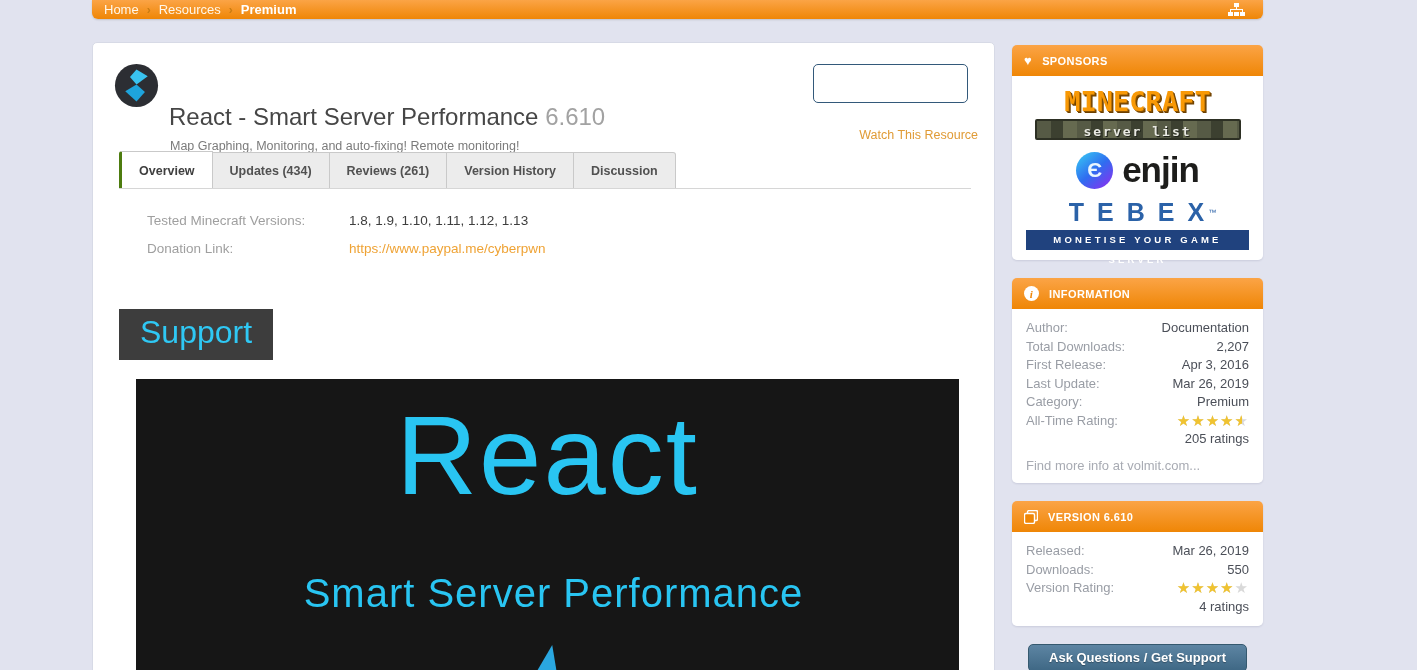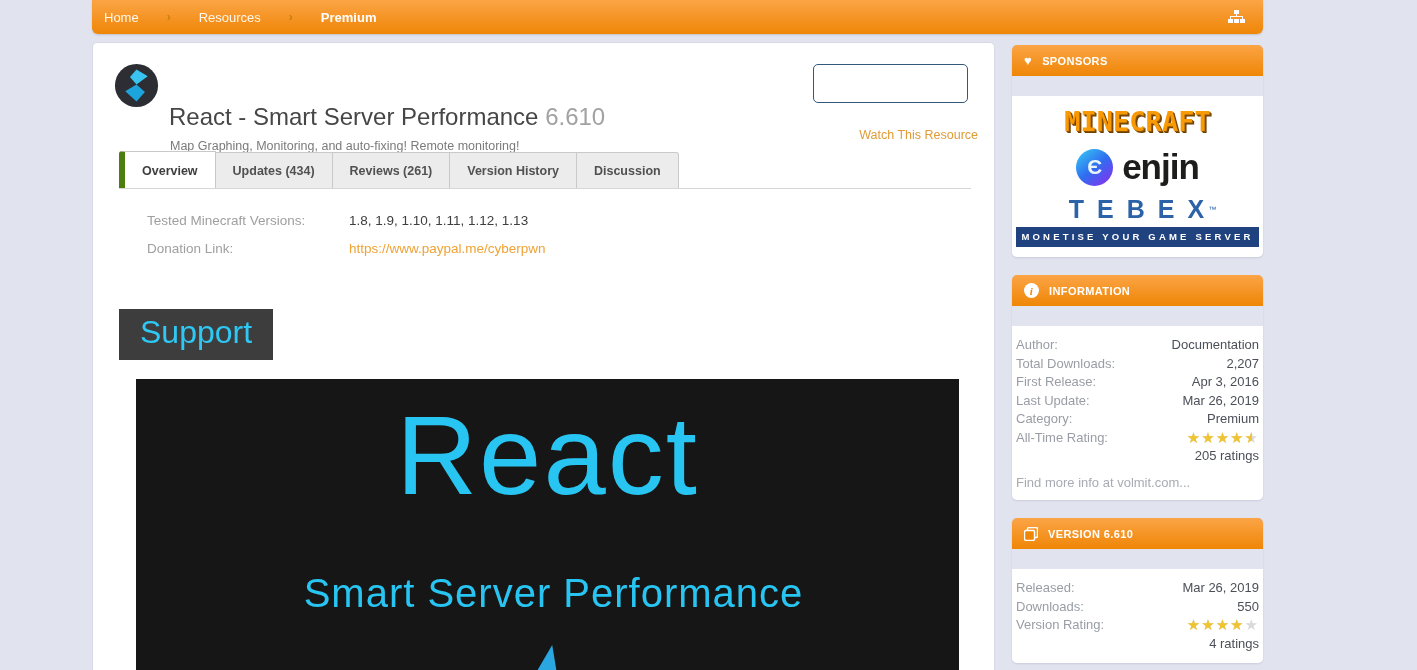--- a/index.html
+++ b/index.html
@@ -6,27 +6,26 @@
   html,body { width:1417px; height:670px; overflow:hidden; }
   body {
     font-family:"Liberation Sans","DejaVu Sans",sans-serif;
     background:#e1e3ef;
     position:relative;
   }
   .stage { position:absolute; inset:0; }
 
   
   .breadcrumb {
-    position:absolute; left:92px; top:0; width:1171px; height:34px;
+    position:absolute; left:92px; top:0; width:1171px; height:19px;
     background:linear-gradient(#fba446,#ef8606);
     border-radius:0 0 6px 6px;
     display:flex; align-items:center; padding:0 12px;
     color:#fff; font-size:13px;
     box-shadow:0 1px 2px rgba(0,0,0,.15);
-    gap:20px;
   }
   .crumb { color:#fff7ea; cursor:pointer; }
   .crumb.current { font-weight:bold; color:#ffffff; }
   .crumb-sep { color:#c97c12; font-weight:bold; margin:0 8px; font-size:12px; }
   .sitemap-icon { margin-left:auto; display:flex; align-items:center; cursor:pointer; padding-right:6px; }
 
   
   .main-panel {
     position:absolute; left:92px; top:42px; width:903px; height:640px;
     background:#fff; border:1px solid #d7dae6; border-radius:5px 5px 0 0;
@@ -48,21 +47,21 @@
 
   .watch-link { position:absolute; right:16px; top:85px; font-size:12.5px; color:#e09b36; cursor:pointer; }
 
   
   .tabs { position:absolute; left:26px; top:108px; display:flex; height:38px; align-items:flex-end; }
   .tab {
     height:37px; padding:0 17px; display:flex; align-items:center;
     background:#ececec; border:1px solid #c9c9c9; border-left:none;
     font-size:12.5px; font-weight:bold; color:#515151; cursor:pointer; white-space:nowrap;
   }
-  .tab:first-child { border-left:6px solid #4d7c0f; border-radius:3px 0 0 0; }
+  .tab:first-child { border-left:3px solid #4d7c0f; border-radius:3px 0 0 0; }
   .tab:last-child { border-radius:0 3px 0 0; }
   .tab.active { background:#fff; color:#3f3f3f; height:38px; border-bottom:none; }
   .tab-underline { position:absolute; left:26px; top:145px; width:852px; height:1px; background:#d6d6d6; }
 
   
   .details { position:absolute; left:26px; top:168px; width:852px; }
   .detail-row { display:flex; margin-bottom:9px; font-size:13.5px; line-height:19px; }
   .detail-label { width:202px; color:#9f9f9f;margin-left:28px; }
   .detail-value { color:#3e3e3e; }
   .detail-link { color:#efa335; cursor:pointer; }
@@ -95,21 +94,21 @@
   }
 
   
   .sidebar { position:absolute; left:1012px; top:45px; width:251px; }
   .side-panel { margin-bottom:18px; border-radius:5px; box-shadow:0 1px 2px rgba(40,40,80,.12); }
   .side-header {
     height:31px; background:linear-gradient(#fba446,#ef8606);
     border-radius:5px 5px 0 0; display:flex; align-items:center; gap:10px;
     padding:0 12px; color:#fff; font-size:11px; font-weight:bold; letter-spacing:.4px;
   }
-  .side-body { background:#fff; border-radius:0 0 5px 5px; padding:10px 4px;margin-top:20px; }
+  .side-body { background:#fff; border-radius:0 0 5px 5px; padding:10px 14px; }
 
   
   .mc-logo { text-align:center; cursor:pointer; }
   .mc-line1 {
     font-family:"DejaVu Sans Mono",monospace; font-weight:bold; font-size:27px;
     color:#f89906; letter-spacing:0px;
     text-shadow:1px 1px 0 #8a5200, 2px 2px 0 #6b3f00;
   }
   .mc-line2 {
     margin:2px auto 0; width:206px; height:21px; line-height:21px;
@@ -243,20 +242,21 @@
   <div class="sidebar">
 
     <div class="side-panel">
       <div class="side-header">
         <span class="hdr-icon" style="font-size:13px;">♥</span>
         <span>SPONSORS</span>
       </div>
       <div class="side-body">
         <div class="mc-logo">
           <div class="mc-line1">MINECRAFT</div>
+          <div class="mc-line2">server list</div>
         </div>
         <div class="enjin-logo">
           <span class="enjin-icon">Є</span>
           <span class="enjin-text">enjin</span>
         </div>
         <div class="tebex-logo">
           <div>
             <span class="tebex-word">TEBEX</span><span class="tebex-tm">™</span>
           </div>
           <div class="tebex-bar">MONETISE YOUR GAME SERVER</div>

